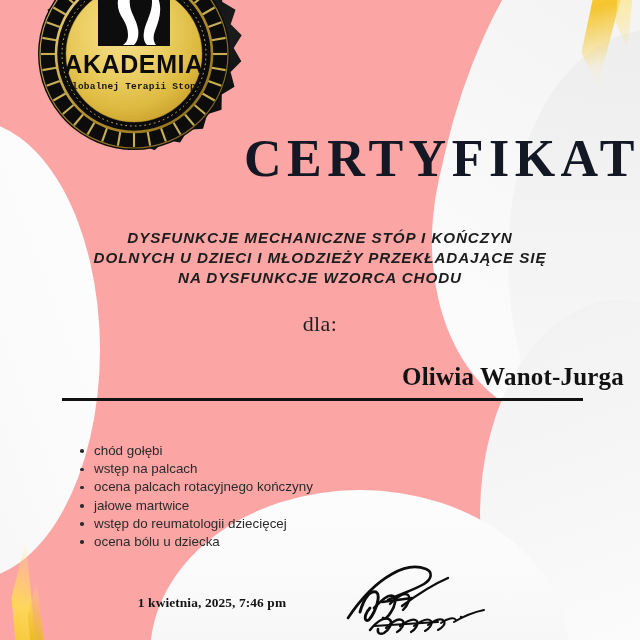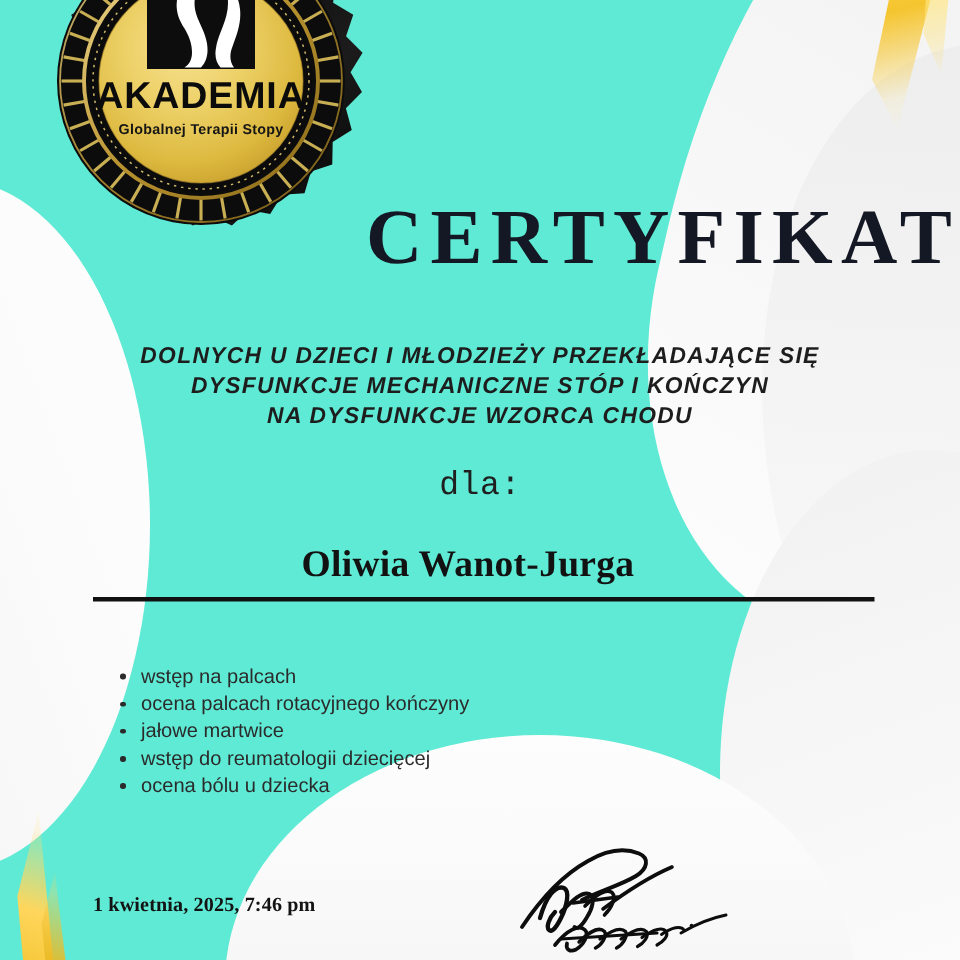--- a/index.html
+++ b/index.html
@@ -12,21 +12,21 @@
     overflow: hidden;
     background: #f2f2f2;
     font-family: "Liberation Sans", sans-serif;
   }
 
   
   #certificate {
     position: relative;
     width: 640px;
     height: 640px;
-    background: #5eead4;
+    background: #fca5a5;
     overflow: hidden;
   }
 
   
   .bg-layer {
     position: absolute;
     inset: 0;
     pointer-events: none;
   }
   .swoosh-right-1 {
@@ -150,21 +150,21 @@
     margin-top: 6px;
     font-family: "Liberation Sans", sans-serif;
     font-weight: bold;
     font-size: 25px;
     letter-spacing: 0.6px;
     color: #0b0b0b;
     line-height: 1;
   }
   .seal-subtitle {
     margin-top: 5px;
-    font-family: Liberation Sans, sans-serif;
+    font-family: Liberation Mono, monospace;
     font-weight: bold;
     font-size: 9.5px;
     letter-spacing: 0.2px;
     color: #151515;
     line-height: 1;
   }
 
   
   .content {
     position: absolute;
@@ -196,31 +196,31 @@
     letter-spacing: 0.9px;
     line-height: 20px;
     color: #1d1d1d;
   }
   .dla {
     position: absolute;
     top: 311px;
     left: 0;
     width: 640px;
     text-align: center;
-    font-family: Liberation Mono, monospace;
+    font-family: Liberation Serif, serif;
     font-size: 22px;
     color: #1f1f1f;
     letter-spacing: 0.4px;
   }
   .recipient {
     position: absolute;
     top: 363px;
     left: 0;
     width: 624px;
-    text-align: center;
+    text-align: right;
     font-family: "Liberation Serif", serif;
     font-weight: bold;
     font-size: 25px;
     color: #121212;
     letter-spacing: 0.2px;
   }
   .rule {
     position: absolute;
     top: 398px;
     left: 62px;
@@ -254,21 +254,21 @@
     width: 3.6px;
     height: 3.6px;
     border-radius: 50%;
     background: #2b2b2b;
   }
   .date {
     position: absolute;
     top: 595px;
     left: 62px;
     width: 300px;
-    text-align: left;
+    text-align: center;
     font-family: "Liberation Serif", serif;
     font-weight: bold;
     font-size: 13.4px;
     color: #131313;
     letter-spacing: 0.1px;
   }
   .signature {
     position: absolute;
     top: 560px;
     left: 330px;
@@ -391,32 +391,33 @@
       <div class="seal-title">AKADEMIA</div>
       <div class="seal-subtitle">Globalnej Terapii Stopy</div>
     </div>
   </div>
 
   <div class="content">
 
     <div class="cert-title">CERTYFIKAT</div>
 
     <div class="course-block">
+      <div>DYSFUNKCJE MECHANICZNE STÓP I KOŃCZYN</div>
       <div>DOLNYCH U DZIECI I MŁODZIEŻY PRZEKŁADAJĄCE SIĘ</div>
-      <div>DYSFUNKCJE MECHANICZNE STÓP I KOŃCZYN</div>
       <div>NA DYSFUNKCJE WZORCA CHODU</div>
     </div>
 
     <div class="dla">dla:</div>
 
     <div class="recipient">Oliwia Wanot-Jurga</div>
 
     <div class="rule"></div>
 
     <ul class="bullets">
+      <li>chód gołębi</li>
       <li>wstęp na palcach</li>
       <li>ocena palcach rotacyjnego kończyny</li>
       <li>jałowe martwice</li>
       <li>wstęp do reumatologii dziecięcej</li>
       <li>ocena bólu u dziecka</li>
     </ul>
 
     <div class="date">1 kwietnia, 2025, 7:46 pm</div>
 
     <div class="signature">

